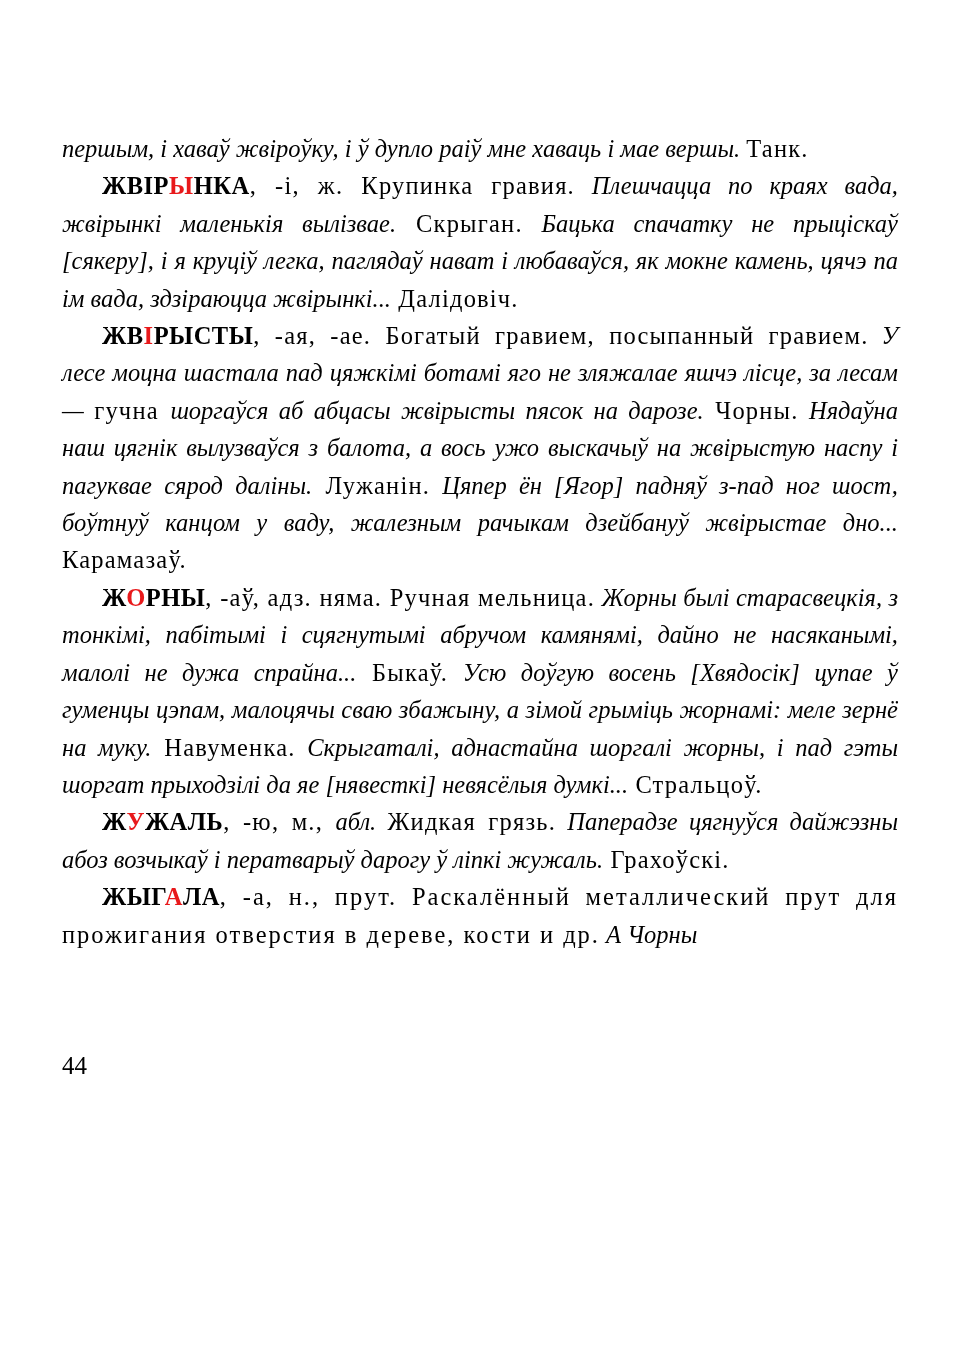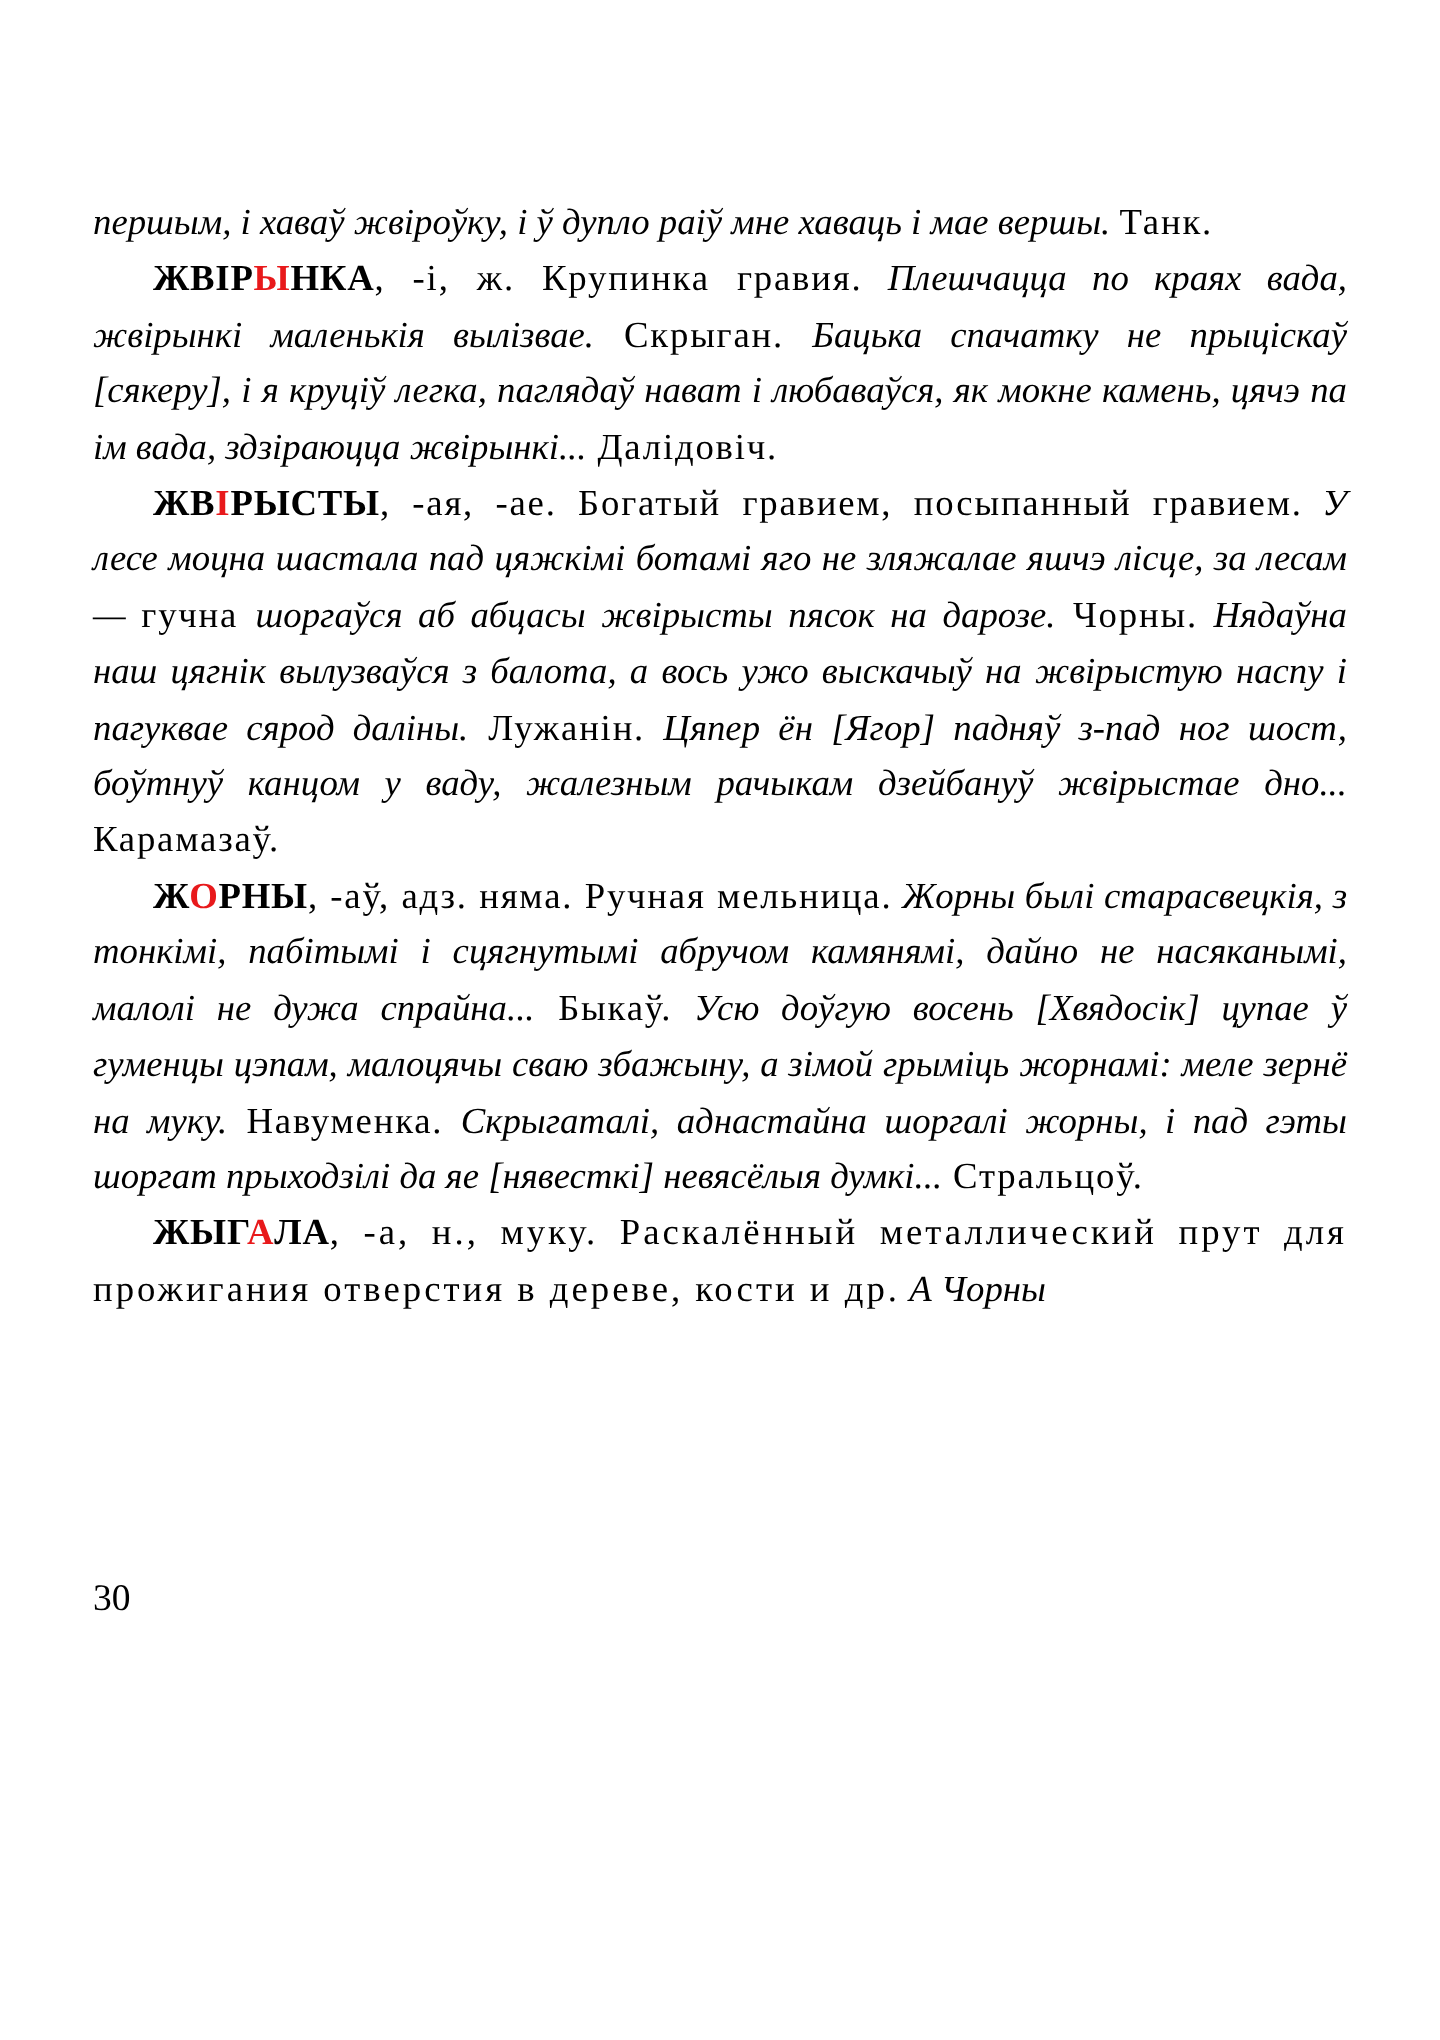--- a/index.html
+++ b/index.html
@@ -71,19 +71,20 @@
   <div class="column">
 
     <p class="para"><span class="it">першым, і хаваў жвіроўку, і ў дупло раіў мне хаваць і мае вершы.</span> <span class="rom sp2">Танк.</span></p>
 
     <p class="para indent"><span class="headword">ЖВІР</span><span class="headword hl">Ы</span><span class="headword">НКА</span><span class="rom sp2">, -і, ж. </span><span class="rom sp2">Крупинка гравия.</span><span class="it"> Плешчацца по краях вада, жвірынкі маленькія вылізвае.</span><span class="rom sp2"> Скрыган.</span><span class="it"> Бацька спачатку не прыціскаў [сякеру], і я круціў легка, паглядаў нават і любаваўся, як мокне камень, цячэ па ім вада, здзіраюцца жвірынкі...</span><span class="rom sp2"> Далідовіч.</span></p>
 
     <p class="para indent"><span class="headword">ЖВ</span><span class="headword hl">І</span><span class="headword">РЫСТЫ</span><span class="rom sp2">, -ая, -ае. </span><span class="rom sp2">Богатый гравием, посыпанный гравием.</span><span class="it"> У лесе моцна шастала пад цяжкімі ботамі яго не зляжалае яшчэ лісце, за лесам — </span><span class="rom sp2">гучна </span><span class="it">шоргаўся аб абцасы жвірысты пясок на дарозе.</span><span class="rom sp2"> Чорны.</span><span class="it"> Нядаўна наш цягнік вылузваўся з балота, а вось ужо выскачыў на жвірыстую наспу і пагуквае сярод даліны.</span><span class="rom sp2"> Лужанін.</span><span class="it"> Цяпер ён [Ягор] падняў з-пад ног шост, боўтнуў канцом у ваду, жалезным рачыкам дзейбануў жвірыстае дно...</span><span class="rom sp2"> Карамазаў.</span></p>
 
     <p class="para indent"><span class="headword">Ж</span><span class="headword hl">О</span><span class="headword">РНЫ</span><span class="rom sp2">, -аў, адз. няма. </span><span class="rom sp2">Ручная мельница.</span><span class="it"> Жорны былі старасвецкія, з тонкімі, пабітымі і сцягнутымі абручом камянямі, дайно не насяканымі, малолі не дужа спрайна...</span><span class="rom sp2"> Быкаў.</span><span class="it"> Усю доўгую восень [Хвядосік] цупае ў гуменцы цэпам, малоцячы сваю збажыну, а зімой грыміць жорнамі: меле зернё на муку.</span><span class="rom sp2"> Навуменка.</span><span class="it"> Скрыгаталі, аднастайна шоргалі жорны, і пад гэты шоргат прыходзілі да яе [нявесткі] невясёлыя думкі...</span><span class="rom sp2"> Стральцоў.</span></p>
 
+    <p class="para indent"><span class="headword">Ж</span><span class="headword hl">У</span><span class="headword">ЖАЛЬ</span><span class="rom sp2">, -ю, м., </span><span class="it">абл. </span><span class="rom sp2">Жидкая грязь.</span><span class="it"> Паперадзе цягнуўся дайжэзны абоз возчыкаў і ператварыў дарогу ў ліпкі жужаль.</span><span class="rom sp2"> Грахоўскі.</span></p>
 
-    <p class="para indent"><span class="headword">ЖЫГ</span><span class="headword hl">А</span><span class="headword">ЛА</span><span class="rom sp">, -а, н., муку. </span><span class="rom sp">Раскалённый металлический прут для прожигания отверстия в дереве, кости и др.</span><span class="it"> А Чорны</span></p>
+    <p class="para indent"><span class="headword">ЖЫГ</span><span class="headword hl">А</span><span class="headword">ЛА</span><span class="rom sp">, -а, н., прут. </span><span class="rom sp">Раскалённый металлический прут для прожигания отверстия в дереве, кости и др.</span><span class="it"> А Чорны</span></p>
 
   </div>
 
-  <div class="folio">30</div>
+  <div class="folio">44</div>
 </div>
 
 </body></html>

